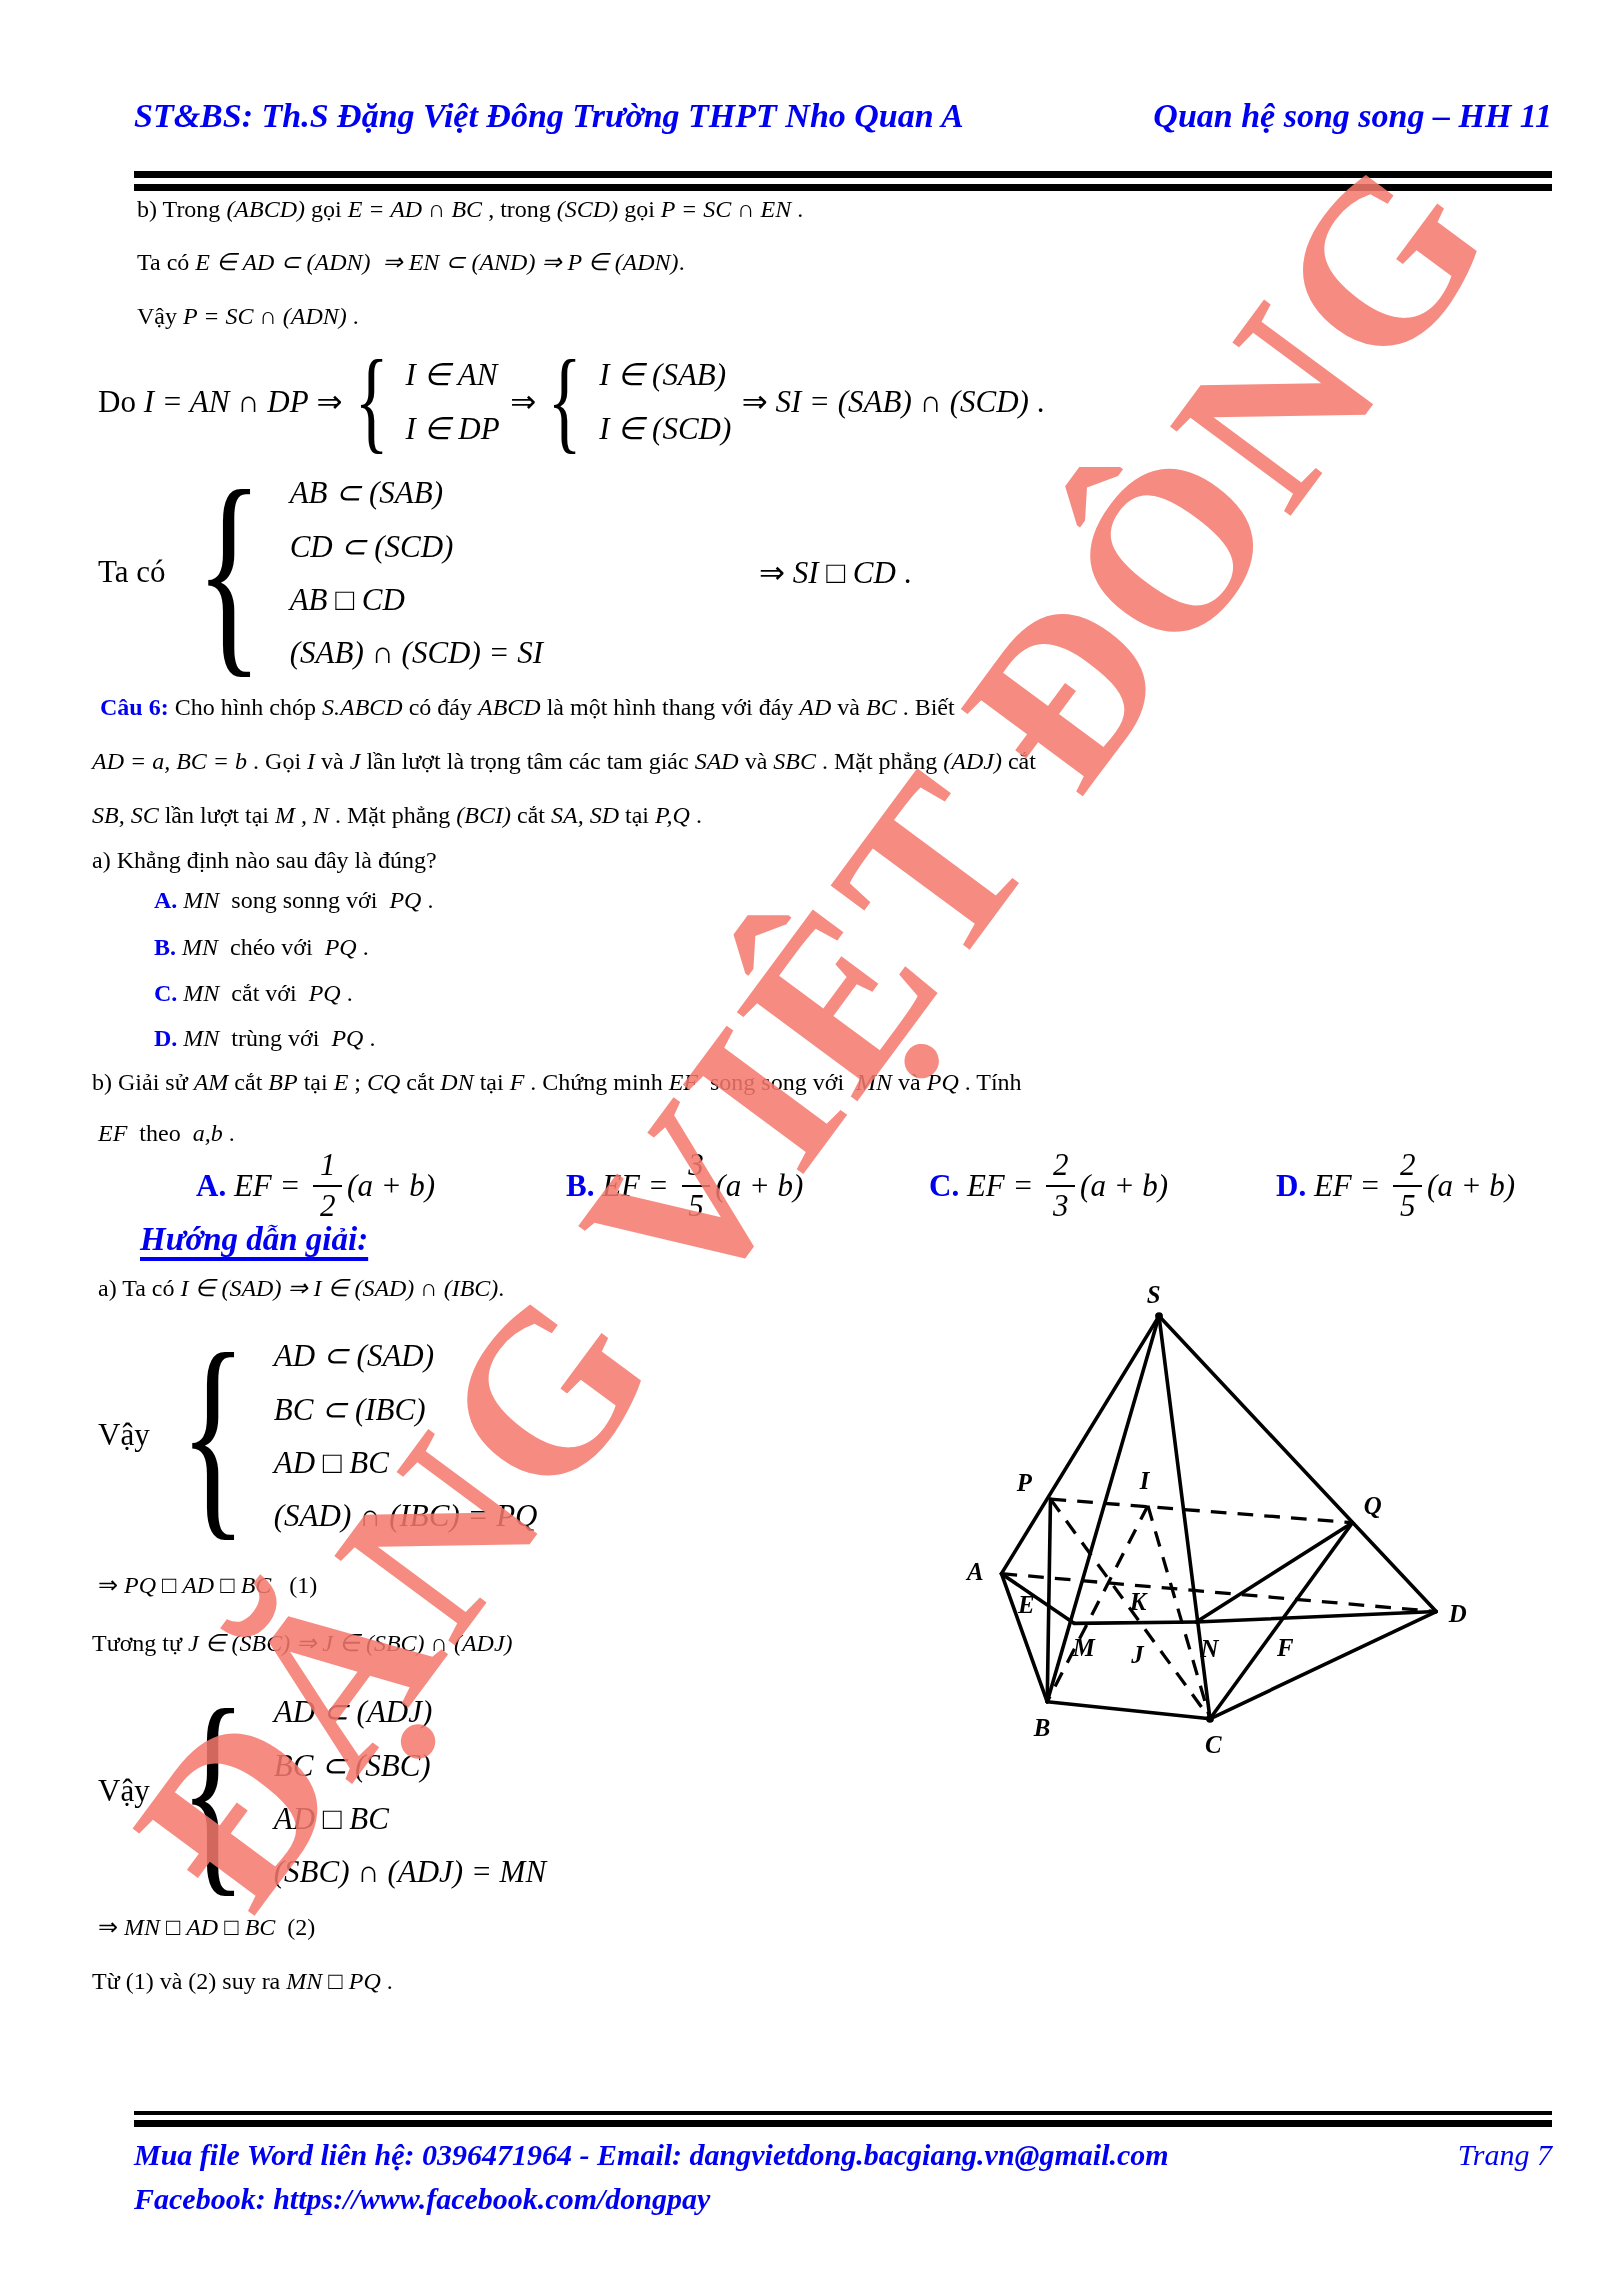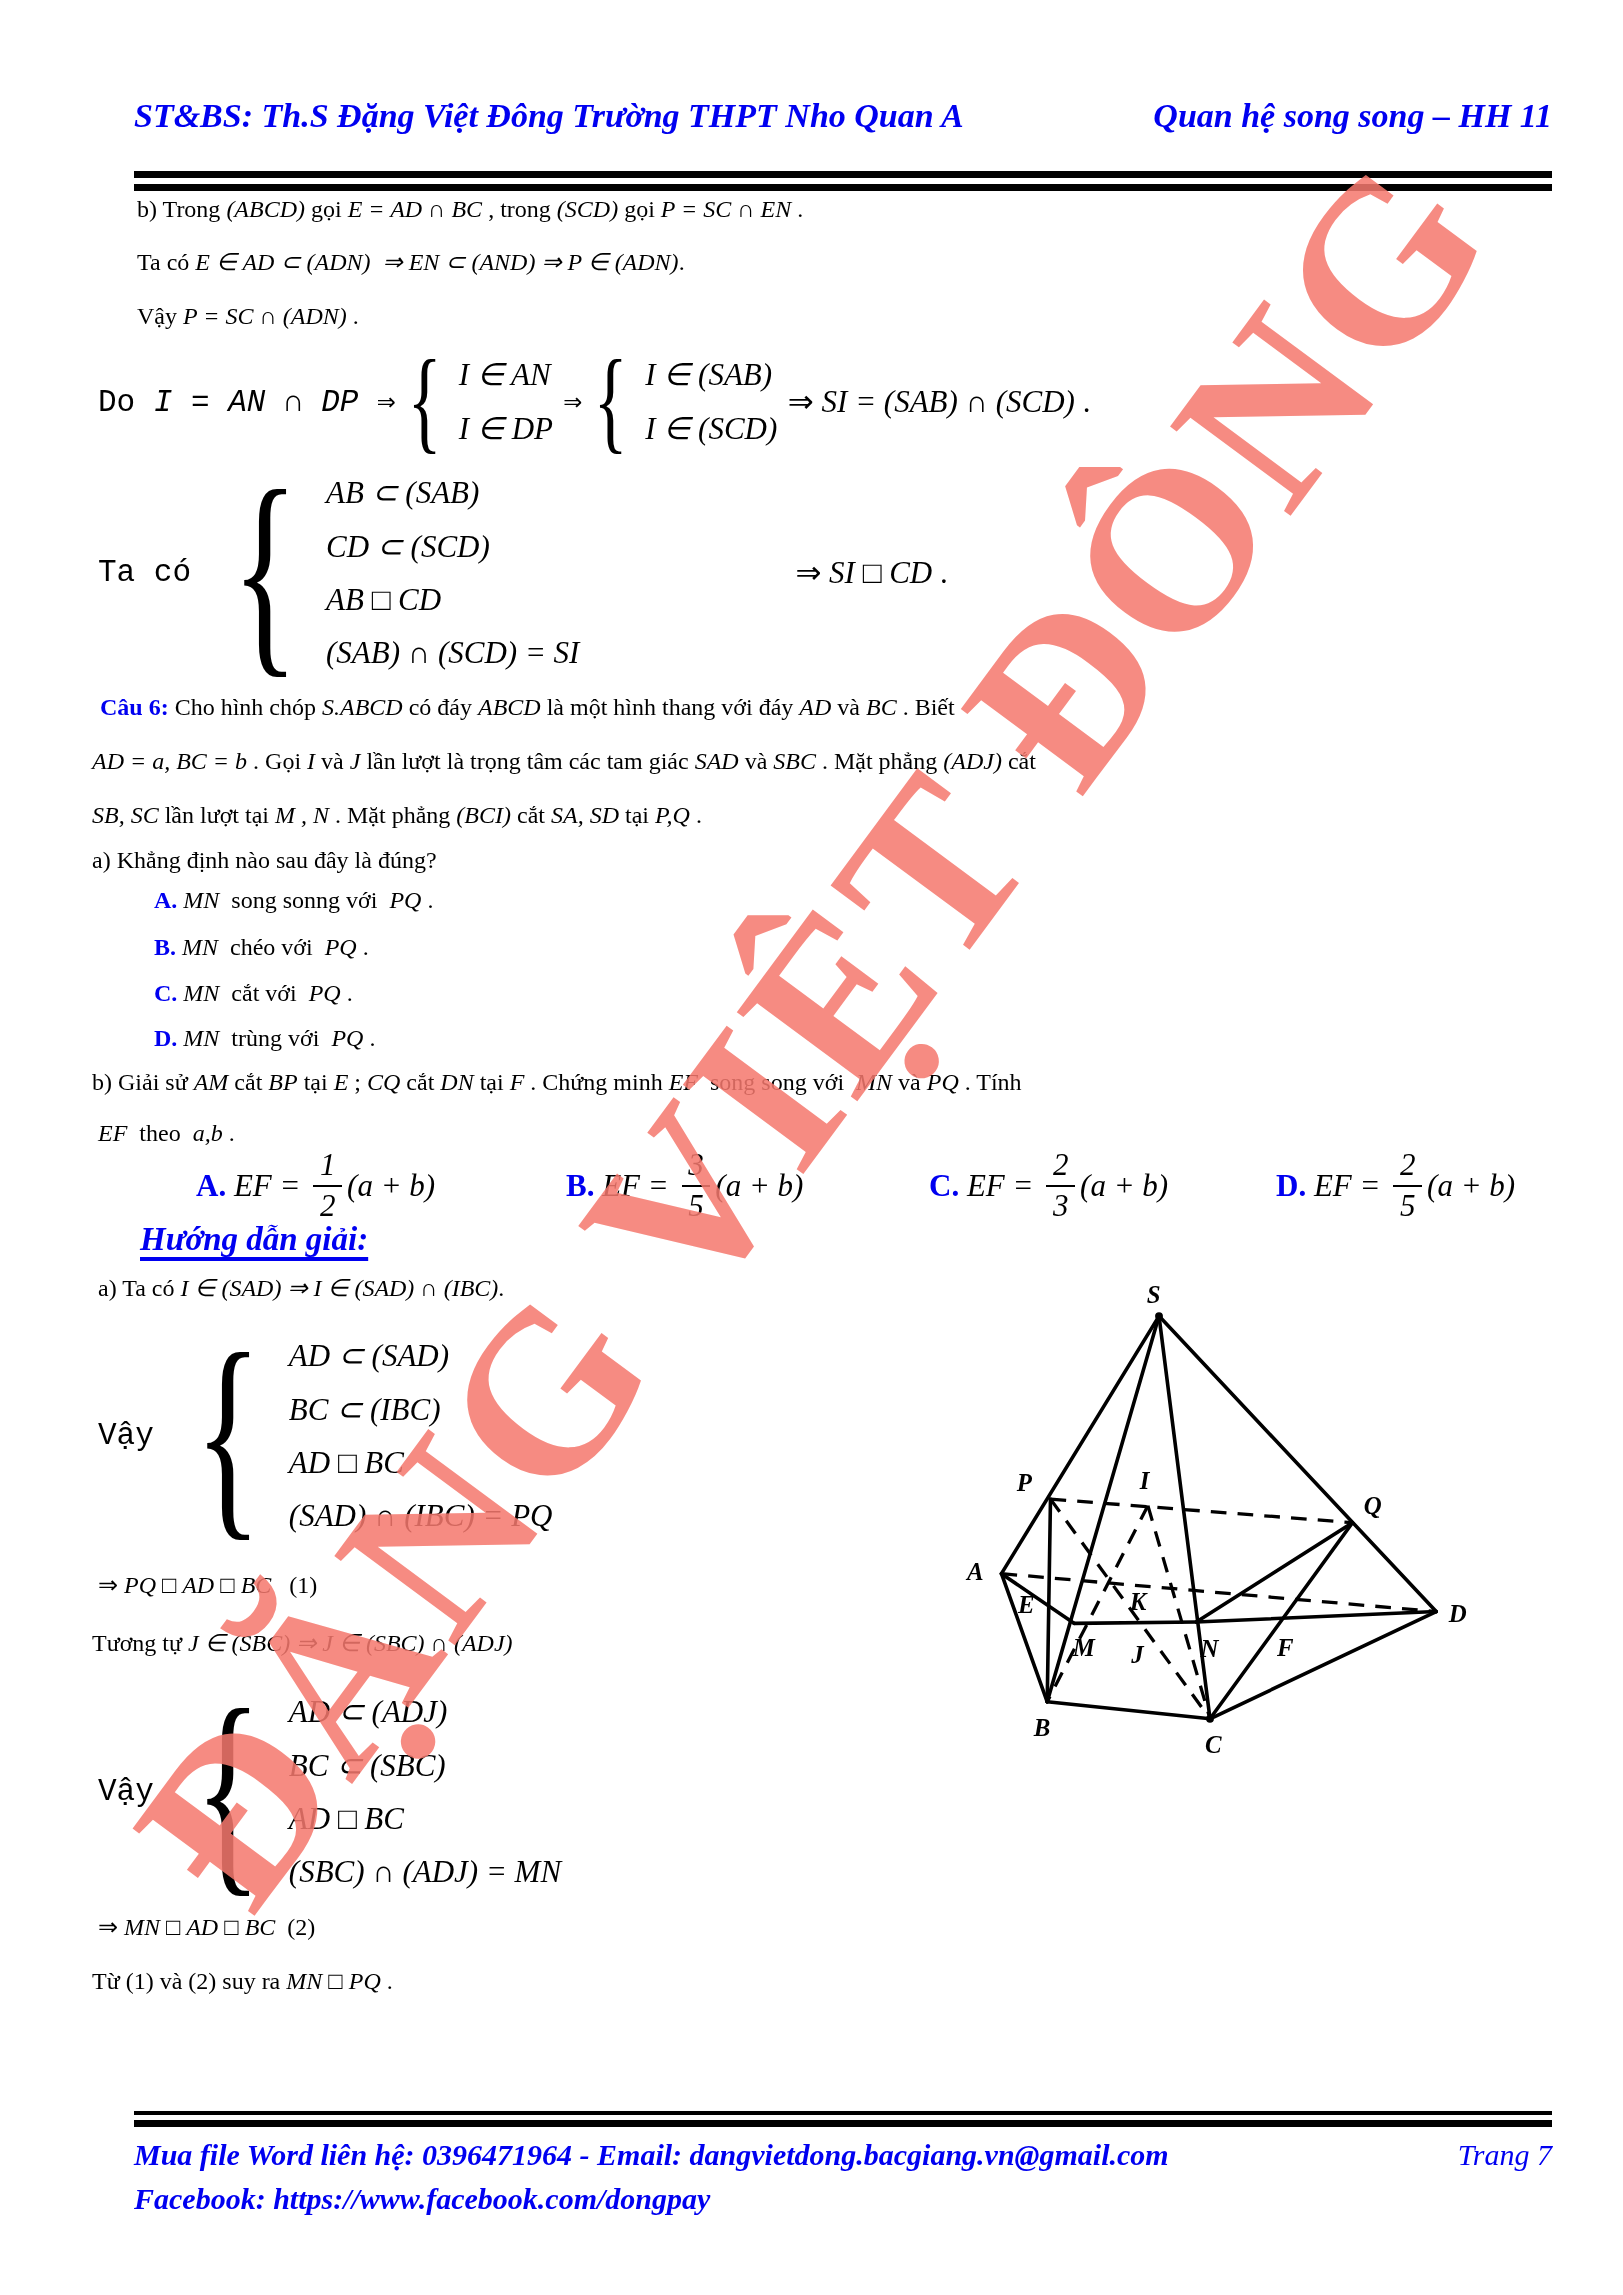--- a/index.html
+++ b/index.html
@@ -6,21 +6,21 @@
   .page{position:relative;width:1623px;height:2295px;background:#ffffff;overflow:hidden;
         font-family:"Liberation Serif",serif;color:#000000;}
   .line{position:absolute;font-size:24px;white-space:pre;line-height:1.3;}
   .it{font-style:italic;}
   .bd{font-weight:bold;}
   .blue{color:#0000F0;}
   .hdr{position:absolute;font-size:34px;font-weight:bold;font-style:italic;color:#0000F0;white-space:pre;}
   .rule{position:absolute;left:134px;width:1418px;background:#000;}
   
   .sysline{position:absolute;display:flex;align-items:center;font-size:31px;}
-  .syslabel{white-space:pre;font-family:Liberation Mono, monospace;}
+  .syslabel{white-space:pre;}
   .brace{display:inline-block;font-weight:400;line-height:0.9;transform:scaleX(.62);margin:0 -5.2px 0 1.3px;}
   .brace::before{content:"{";}
   .b4{font-size:226px;}
   .b2{font-size:115px;}
   .sysrows{display:flex;flex-direction:column;gap:17px;margin-left:11.8px;}
   .sysrows div{font-style:italic;white-space:pre;}
   .sysresult{white-space:pre;}
   
   .fracopt{position:absolute;display:flex;align-items:center;font-size:31px;white-space:pre;}
   .frac{display:inline-flex;flex-direction:column;align-items:center;margin:0 5.2px;vertical-align:middle;}

